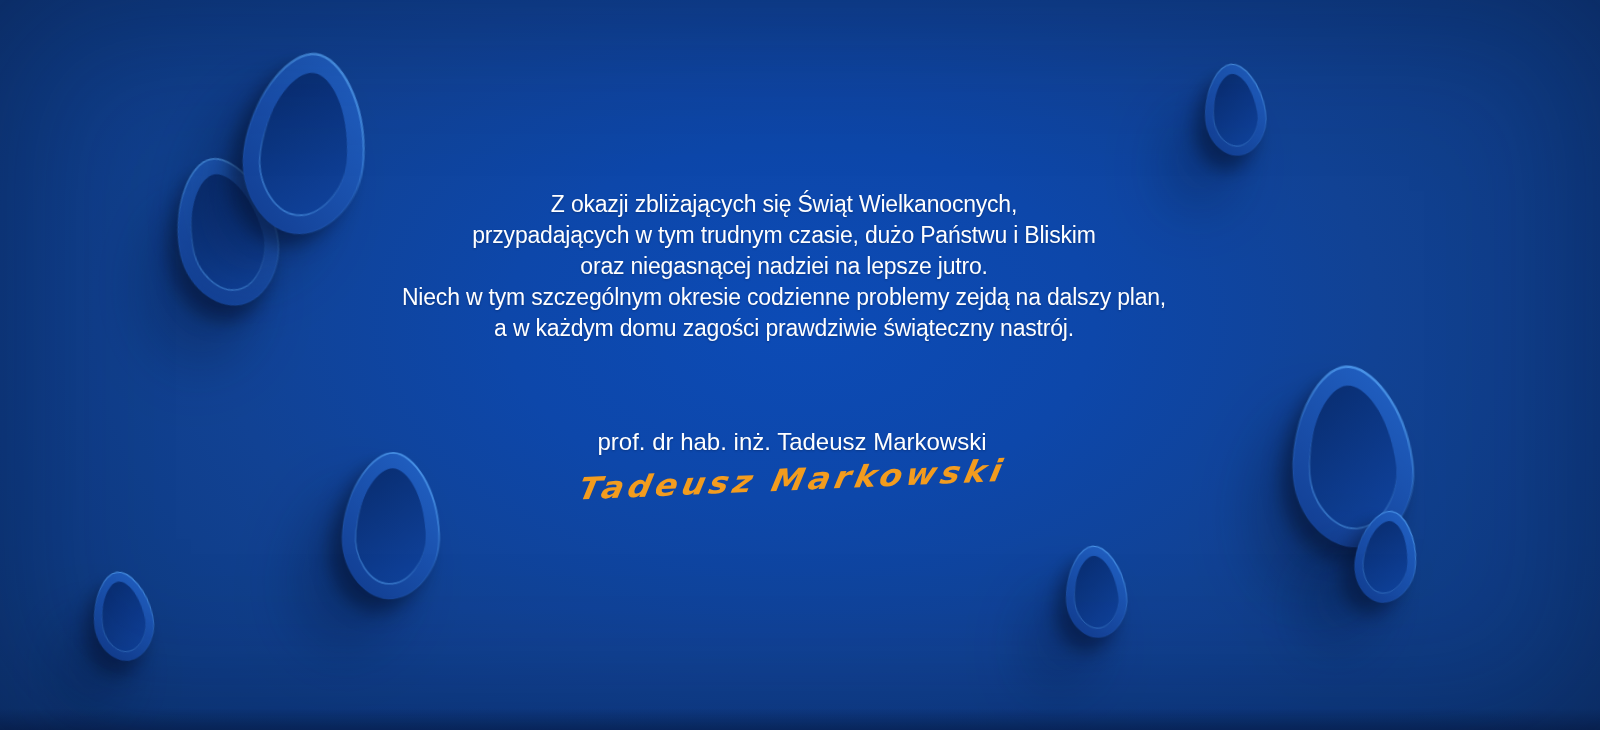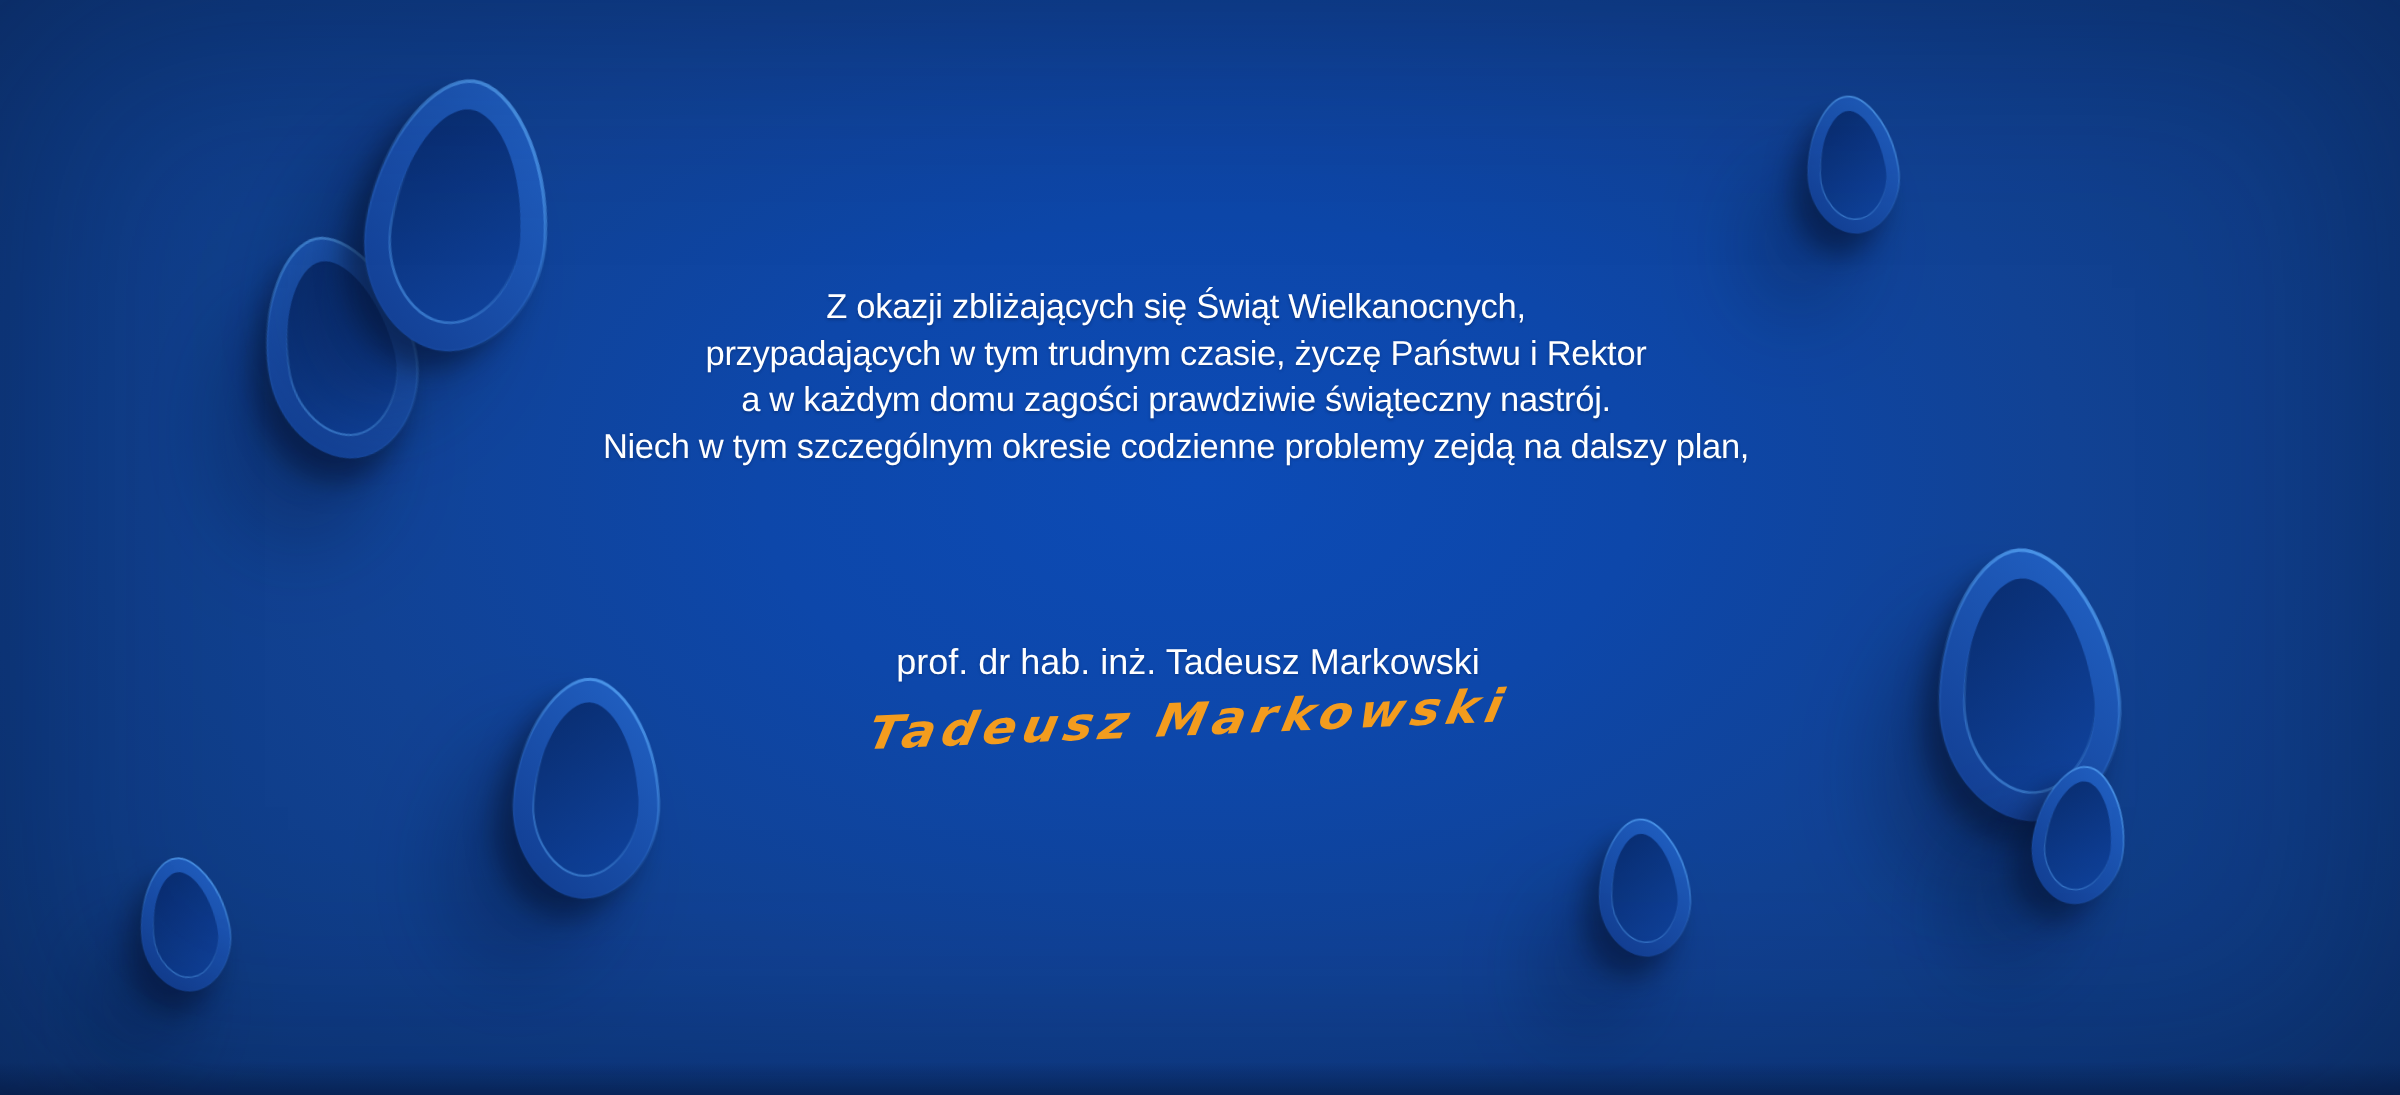--- a/index.html
+++ b/index.html
@@ -247,23 +247,24 @@
     <path d="M50 16 C62.5 16 77 38 79.5 70 C81.5 94 66 114 50 114 C34 114 18.5 94 20.5 70 C23 38 37.5 16 50 16 Z" fill="url(#hole7)"></path>
     <path d="M50 3 C67 3 88 32 91 70 C93.5 101 72 127 50 127 C28 127 6.5 101 9 70 C12 32 33 3 50 3 Z M50 16 C62.5 16 77 38 79.5 70 C81.5 94 66 114 50 114 C34 114 18.5 94 20.5 70 C23 38 37.5 16 50 16 Z" fill="url(#ring7)" fill-rule="evenodd"></path>
     <path d="M50 3 C67 3 88 32 91 70 C93.5 101 72 127 50 127 C28 127 6.5 101 9 70 C12 32 33 3 50 3 Z" fill="none" stroke="url(#hi7)" stroke-width="1.6"></path>
     <path d="M50 16 C62.5 16 77 38 79.5 70 C81.5 94 66 114 50 114 C34 114 18.5 94 20.5 70 C23 38 37.5 16 50 16 Z" fill="none" stroke="url(#ihi7)" stroke-width="1.2"></path>
       </svg>
     </div>
 
   <div class="text-layer">
     <div class="message">
       <div>Z okazji zbliżających się Świąt Wielkanocnych,</div>
-      <div>przypadających w tym trudnym czasie, życzę Państwu i Rektor</div>
+      <div>przypadających w tym trudnym czasie, dużo Państwu i Bliskim</div>
+      <div>oraz niegasnącej nadziei na lepsze jutro.</div>
+      <div>Niech w tym szczególnym okresie codzienne problemy zejdą na dalszy plan,</div>
       <div>a w każdym domu zagości prawdziwie świąteczny nastrój.</div>
-      <div>Niech w tym szczególnym okresie codzienne problemy zejdą na dalszy plan,</div>
     </div>
 
     <div class="sign-block signatory-name">prof. dr hab. inż. Tadeusz Markowski</div>
 
     <div class="sign-block signature" id="signature" style="color: rgb(243, 156, 30);">
       <span>Tadeusz Markowski</span>
     </div>
 
   </div>
 

